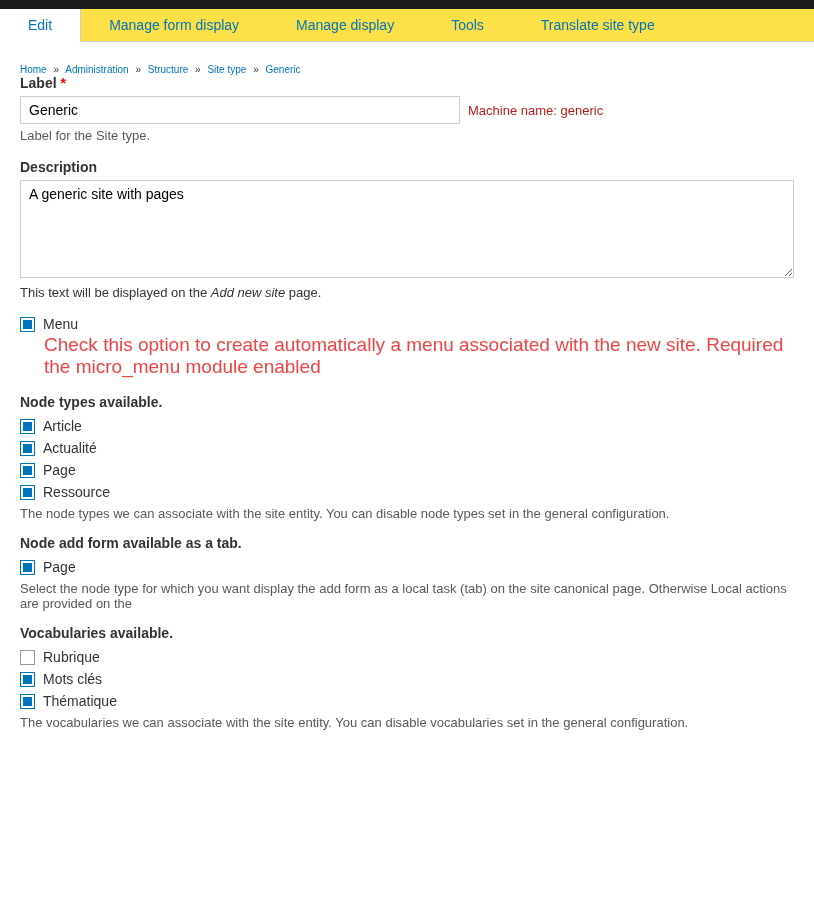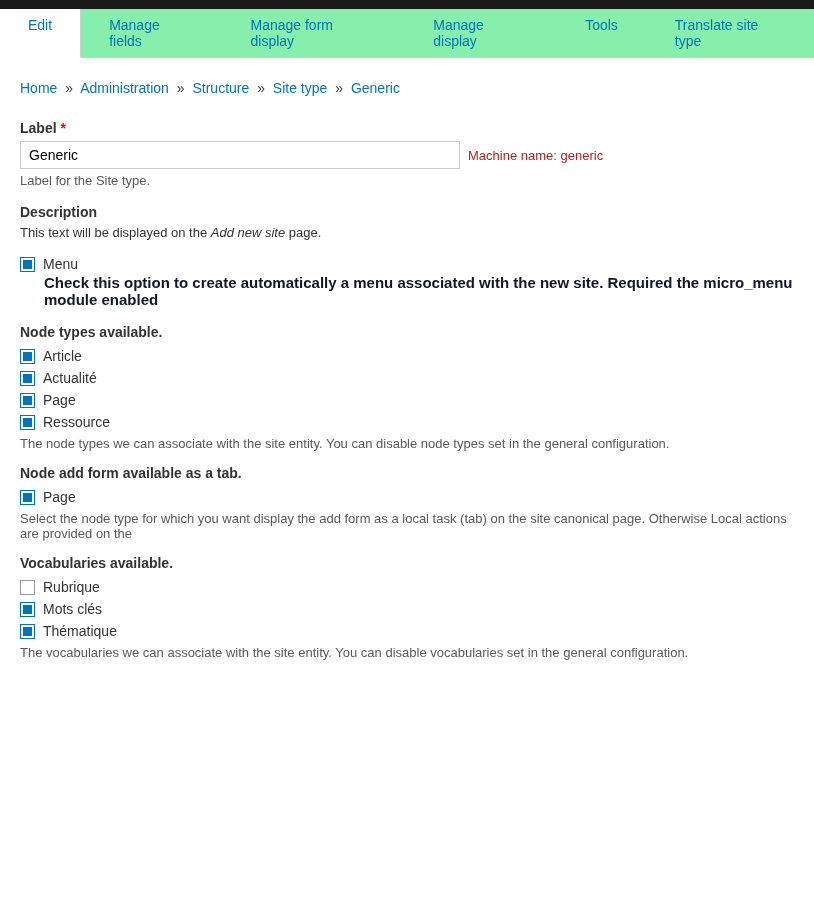--- a/index.html
+++ b/index.html
@@ -1,53 +1,52 @@
 <!DOCTYPE html>
 <html><head>
 <meta charset="utf-8">
 <style>
 * { box-sizing: border-box; margin: 0; padding: 0; }
 body { font-family: "Helvetica Neue", Arial, sans-serif; font-size: 14px; color: #333; background: #fff; width: 814px; }
 .topbar { background: #1a1a1a; height: 9px; }
-.tabs { display: flex; background: #86efac; border-bottom: 1px solid #ccc; }
+.tabs { display: flex; background: #fde047; border-bottom: 1px solid #ccc; }
 .tab { padding: 8px 28px; color: #0074bd; font-size: 14px; cursor: pointer; border-right: 1px solid transparent; }
 .tab.active { background: #fff; border-bottom: 1px solid #fff; margin-bottom: -1px; border-right: 1px solid #ccc; }
 .content { padding: 14px 20px; }
-.breadcrumb { color: #0074bd; font-size: 14px; margin-bottom: 24px; margin-top: 8px; }
+.breadcrumb { color: #0074bd; font-size: 10px; margin-top: 8px; }
 .breadcrumb a { color: #0074bd; text-decoration: none; }
 .breadcrumb .sep { color: #333; margin: 0 4px; }
 .form-item { margin-bottom: 16px; }
 .form-label { display: block; font-weight: bold; font-size: 14px; margin-bottom: 5px; }
 .required { color: #e00; }
 .label-row { display: flex; align-items: center; gap: 8px; }
 input[type="text"] { width: 440px; padding: 5px 8px; border: 1px solid #ccc; font-size: 14px; font-family: inherit; }
 .machine-name { font-size: 13px; color: #b91c1c; }
 .description { font-size: 13px; color: #595959; margin-top: 4px; }
 textarea { width: 100%; padding: 5px 8px; border: 1px solid #ccc; font-size: 14px; font-family: inherit; resize: vertical; height: 98px; }
 .desc-help { font-size: 13px; color: #333; margin-top: 4px; }
 .desc-help em { font-style: italic; margin-top: 8px; }
 .checkbox-item { margin-bottom: 6px; }
 .checkbox-row { display: flex; align-items: flex-end; gap: 8px; }
 .checkbox-row label { font-size: 14px; }
-.checkbox-desc { font-size: 15px; color: #0f172a; margin-left: 24px; margin-top: 2px; font-weight: bold; }
+.checkbox-desc { font-size: 19px; color: #ef4444; margin-left: 24px; margin-top: 2px; }
 .fieldset-label { font-weight: bold; font-size: 14px; margin-top: 14px; margin-bottom: 8px; }
 .fieldset-desc { font-size: 13px; color: #595959; margin-top: 0; margin-bottom: 8px; }
 .cb { width: 15px; height: 15px; border: 1px solid #0074bd; position: relative; cursor: pointer; flex-shrink: 0; background: #fff; }
 .cb.checked::after { content: ""; position: absolute; top: 2px; left: 2px; right: 2px; bottom: 2px; background: #0074bd; }
 .cb.unchecked { border-color: #999; }
 .section-gap { margin-top: 16px; }
 </style>
 </head>
 <body>
 
 <div class="topbar"></div>
 
 <div class="tabs">
   <div class="tab active">Edit</div>
-  <div class="tab">Manage fields</div>
   <div class="tab">Manage form display</div>
   <div class="tab">Manage display</div>
   <div class="tab">Tools</div>
   <div class="tab">Translate site type</div>
 </div>
 
 <div class="content">
 
   <div class="breadcrumb">
     <a href="#">Home</a>
@@ -70,20 +69,21 @@
       <input type="text" value="Generic" style="">
       <span class="machine-name">
         <span>Machine name: </span><span>generic</span>
       </span>
     </div>
     <div class="description">Label for the Site type.</div>
   </div>
 
   <div class="form-item">
     <label class="form-label">Description</label>
+    <textarea style="">A generic site with pages</textarea>
     <div class="desc-help">
       <span>This text will be displayed on the </span><em>Add new site</em><span> page.</span>
     </div>
   </div>
 
   <div class="checkbox-item section-gap">
     <div class="checkbox-row">
       <div class="cb checked"></div>
       <label>Menu</label>
     </div>

